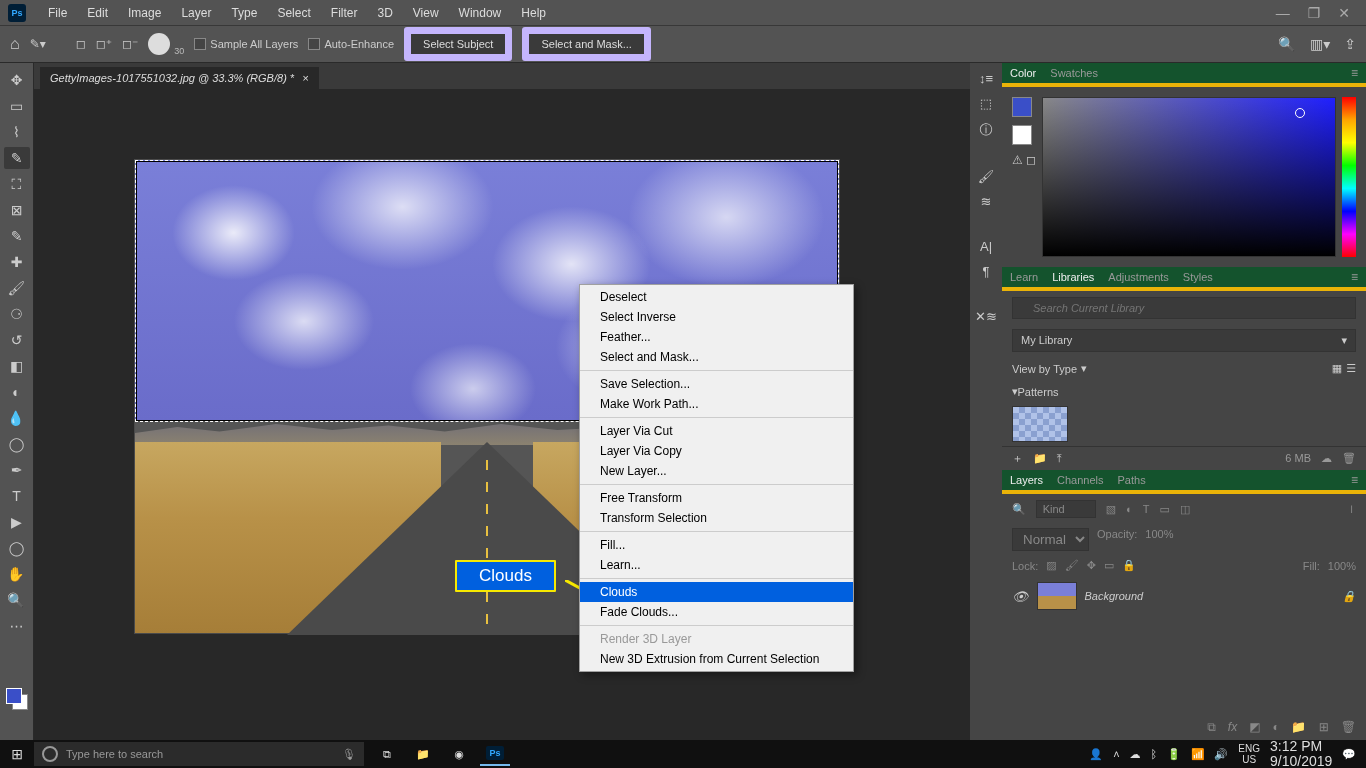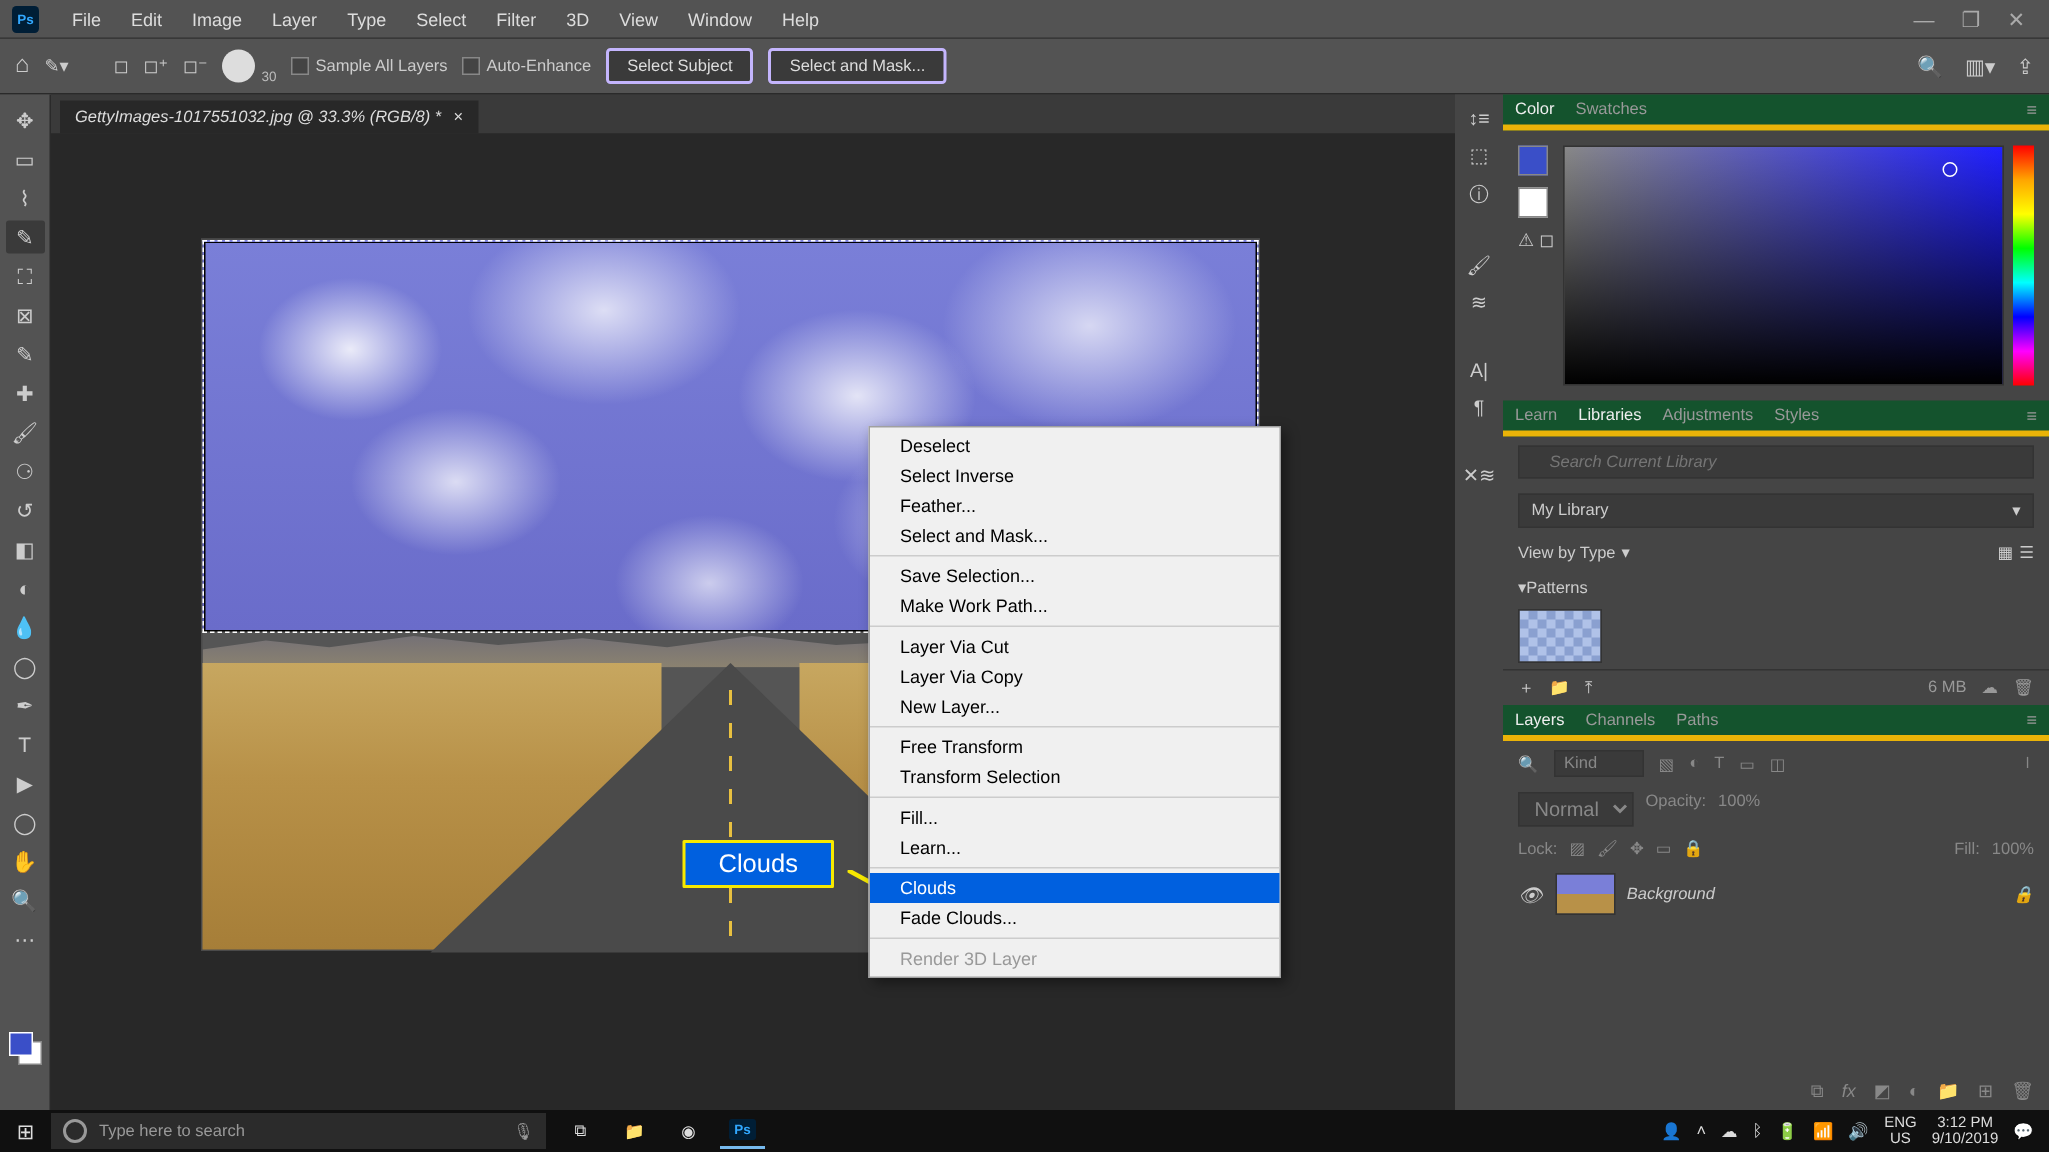--- a/index.html
+++ b/index.html
@@ -7,21 +7,21 @@
 .menubar { height: 25px; background: #535353; display: flex; align-items: center; padding: 0 8px; color: #ddd; }
 .menubar .ps-logo { width: 18px; height: 18px; background: #001e36; color: #31a8ff; font-weight: bold; font-size: 9px; display: flex; align-items: center; justify-content: center; border-radius: 3px; margin-right: 12px; }
 .menubar .menu-item { padding: 4px 10px; cursor: default; }
 .menubar .win-controls { margin-left: auto; display: flex; gap: 18px; padding-right: 8px; font-size: 14px; color: #aaa; }
 .optbar { height: 38px; background: #535353; border-top: 1px solid #383838; border-bottom: 1px solid #2a2a2a; display: flex; align-items: center; padding: 0 10px; gap: 10px; color: #ccc; }
 .optbar .home-ico { font-size: 16px; }
 .optbar .brush-pre { width: 22px; height: 22px; border-radius: 50%; background: #ddd; display: inline-block; }
 .optbar .brush-size { font-size: 9px; color: #bbb; margin-left: -6px; margin-top: 14px; }
 .optbar label { font-size: 11px; display: flex; align-items: center; gap: 4px; }
 .optbar input[type=checkbox]{ appearance:none; width:12px;height:12px;border:1px solid #888;background:#444;}
-.optbar .btn { background: #3a3a3a; border: 2px solid #c4b5fd; padding: 4px 12px; border-radius: 3px; font-size: 11px; color: #ddd; }
+.optbar .btn { background: #3a3a3a; border: 7px solid #c4b5fd; padding: 4px 12px; border-radius: 3px; font-size: 11px; color: #ddd; }
 .optbar .right-ico { margin-left: auto; display: flex; gap: 14px; font-size: 14px; }
 .dockrow { display: flex; height: calc(100% - 25px - 38px - 28px); }
 .toolbar { width: 34px; background: #535353; border-right: 1px solid #2a2a2a; display: flex; flex-direction: column; align-items: center; padding-top: 6px; gap: 4px; }
 .tool { width: 26px; height: 22px; display: flex; align-items: center; justify-content: center; color: #ccc; font-size: 14px; border-radius: 2px; }
 .tool.sel { background: #3a3a3a; }
 .tool.swatch { margin-top: auto; margin-bottom: 30px; }
 .fgbg { position: relative; width: 22px; height: 22px; }
 .fgbg .fg { position:absolute; width:16px;height:16px;background:#3a4fc8;border:1px solid #fff;left:0;top:0;}
 .fgbg .bg { position:absolute; width:16px;height:16px;background:#fff;border:1px solid #888;right:0;bottom:0;}
 .center { flex: 1; background: #282828; display: flex; flex-direction: column; position: relative; }
@@ -87,21 +87,21 @@
 .layer-row .thumb{ width:40px;height:28px; background: linear-gradient(#7a7fd8 50%, #b89148 50%); border:1px solid #333;}
 .layer-row .lock{ margin-left:auto;}
 .layer-foot { margin-top:auto; padding:6px 10px; display:flex; gap:12px; justify-content:flex-end; color:#888; font-size:12px;}
 .taskbar { position:absolute; left:0; right:0; bottom:0; height:28px; background:#101010; display:flex; align-items:center; color:#ddd; font-size:11px;}
 .taskbar .start{ width:34px; text-align:center; font-size:14px;}
 .taskbar .search{ display:flex; align-items:center; background:#2b2b2b; height:24px; width:330px; padding:0 8px; gap:8px; color:#999;}
 .taskbar .search .circ{ width:16px;height:16px;border:2px solid #999;border-radius:50%;}
 .taskbar .apps{ display:flex; gap:6px; padding:0 8px;}
 .taskbar .app{ width:30px;height:24px; display:flex;align-items:center;justify-content:center;}
 .taskbar .tray{ margin-left:auto; display:flex; align-items:center; gap:10px; padding:0 10px;}
-.taskbar .clock{ text-align:center; line-height:1.1; font-size:10px;}
+.taskbar .clock{ text-align:left; line-height:1.1; font-size:14px;}
 </style>
 </head>
 <body>
 
 <div class="menubar">
   <div class="ps-logo">Ps</div>
   <div class="menu-item">File</div>
   <div class="menu-item">Edit</div>
   <div class="menu-item">Image</div>
   <div class="menu-item">Layer</div>
@@ -219,20 +219,21 @@
           <div class="mi">Free Transform</div>
           <div class="mi">Transform Selection</div>
           <hr>
           <div class="mi">Fill...</div>
           <div class="mi">Learn...</div>
           <hr>
           <div class="mi hl">Clouds</div>
           <div class="mi">Fade Clouds...</div>
           <hr>
           <div class="mi dis">Render 3D Layer</div>
+          <div class="mi">New 3D Extrusion from Current Selection</div>
         </div>
     </div>
   </div>
 
   <div class="right-mini">
     <span>↕≡</span>
     <span>⬚</span>
     <span>ⓘ</span>
     <span style="height:10px"></span>
     <span>🖌</span>

